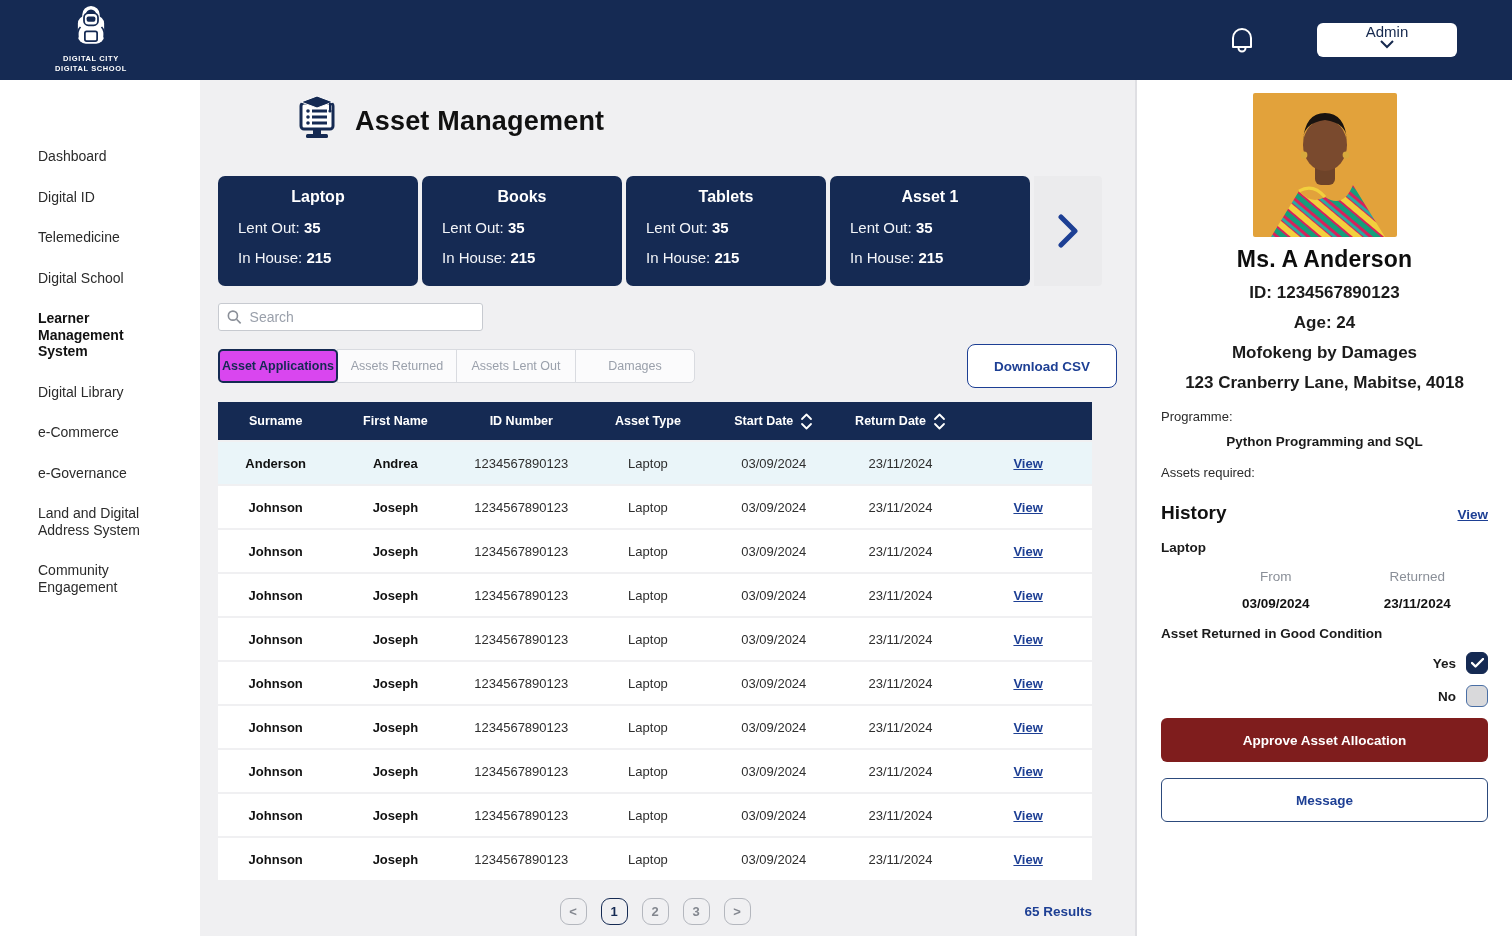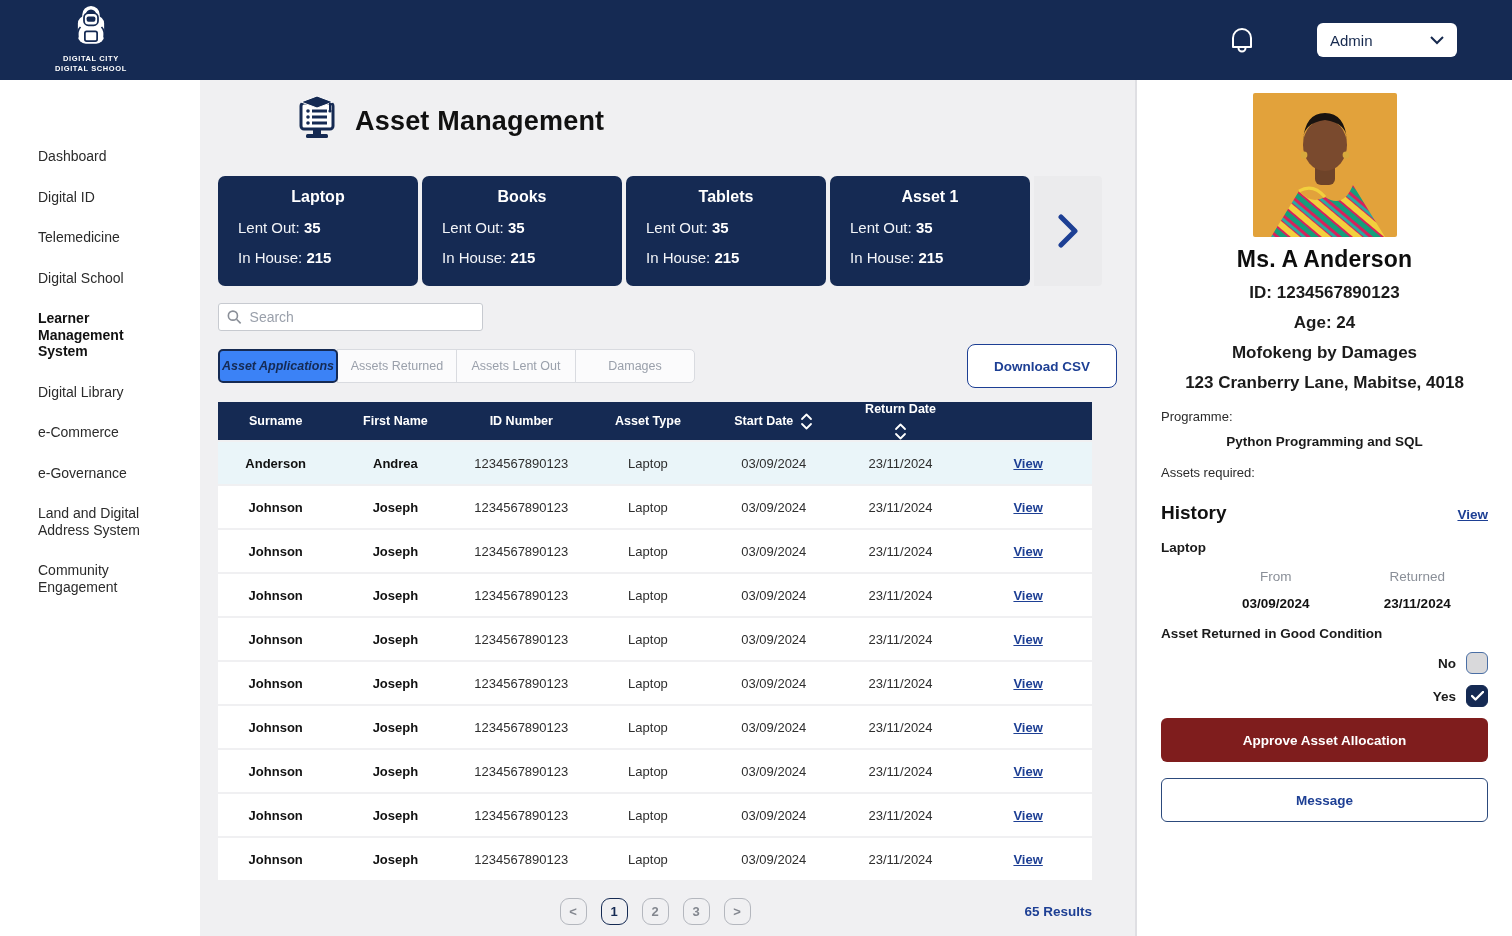--- a/index.html
+++ b/index.html
@@ -5,21 +5,21 @@
   * { box-sizing: border-box; margin: 0; padding: 0; }
   html,body { width:1512px; height:936px; overflow:hidden; }
   body { font-family:"Liberation Sans", sans-serif; background:#fff; color:#1a1a1a; }
 
   
   .topbar { height:80px; background:#152a53; display:flex; align-items:center; justify-content:space-between; padding:0 55px; }
   .brand { display:flex; flex-direction:column; align-items:center; gap:2px; }
   .brand-text { color:#fff; font-size:7.5px; font-weight:bold; letter-spacing:.6px; text-align:center; line-height:1.35; }
   .topbar-right { display:flex; align-items:center; gap:62px; }
   .bell { cursor:pointer; display:flex; }
-  .admin-select { width:140px; height:34px; background:#fff; border-radius:6px; display:flex; align-items:center; justify-content:space-between; padding:0 13px; cursor:pointer; }
+  .admin-select { width:140px; height:34px; background:#fff; border-radius:6px; display:flex; align-items:center; justify-content:flex-start; padding:0 13px; cursor:pointer;flex-direction:column; }
   .admin-select span { color:#16294e; font-size:15px; }
 
   
   .shell { display:flex; height:856px; }
 
   
   .sidebar { width:200px; background:#fff; padding:68px 26px 0 38px; flex-shrink:0; }
   .side-item { font-size:14px; color:#2b2b2b; margin-bottom:24px; line-height:1.18; cursor:pointer; }
   .side-item.active { font-weight:bold; color:#111; }
 
@@ -37,36 +37,36 @@
 
   .search-box { margin-top:17px; width:265px; height:28px; background:#fff; border:1px solid #c7cad0; border-radius:3px; display:flex; align-items:center; padding:0 8px; gap:8px; }
   .search-box input { border:none; outline:none; font-size:14px; width:100%; color:#333; background:transparent; font-family:"Liberation Sans",sans-serif; }
   .search-box input::placeholder { color:#9aa0ab; }
 
   .tabs-row { margin-top:13px; display:flex; justify-content:space-between; align-items:center; }
   .tabs { display:flex; }
   .tab { width:120px; height:34px; background:#fbfbfc; border:1px solid #d9dbe0; color:#9aa0ab; font-size:12.5px; cursor:pointer; font-family:"Liberation Sans",sans-serif; }
   .tab + .tab { margin-left:-1px; }
   .tab:last-child { border-radius:0 5px 5px 0; }
-  .tab.active { background:#3b82f6; border:2px solid #152a53; border-radius:5px; color:#152a53; font-weight:bold; z-index:2;font-style:italic; }
+  .tab.active { background:#d946ef; border:2px solid #152a53; border-radius:5px; color:#152a53; font-weight:bold; z-index:2; }
   .download-csv { width:150px; height:44px; background:#fff; border:1.5px solid #1d3f94; border-radius:8px; color:#1d3f94; font-weight:bold; font-size:13.5px; cursor:pointer; margin-right:0; font-family:"Liberation Sans",sans-serif; }
 
   .table { margin-top:14px; width:874px; }
   .thead { display:flex; background:#152a53; height:38px; align-items:center; }
   .th { color:#fff; font-weight:bold; font-size:12.5px; display:flex; align-items:center; justify-content:center; gap:7px; }
   .trow { display:flex; background:#fff; height:42px; align-items:center; margin-top:2px; }
   .trow.hl { background:#eaf5f9; }
   .td { font-size:13px; color:#2e2e2e; text-align:center; }
   .td.b { font-weight:bold; color:#111; }
   .th:nth-child(1), .td:nth-child(1) { width:13.2%; }
   .th:nth-child(2), .td:nth-child(2) { width:14.2%; }
   .th:nth-child(3), .td:nth-child(3) { width:14.6%; }
   .th:nth-child(4), .td:nth-child(4) { width:14.4%; }
   .th:nth-child(5), .td:nth-child(5) { width:14.4%; }
-  .th:nth-child(6), .td:nth-child(6) { width:14.6%;flex-direction:column; }
+  .th:nth-child(6), .td:nth-child(6) { width:14.6%; }
   .th:nth-child(7), .td:nth-child(7) { width:14.6%; }
   .view-link { color:#1d3f94; font-weight:bold; text-decoration:underline; cursor:pointer; font-size:13px; }
 
   .pager-row { margin-top:18px; width:874px; position:relative; display:flex; justify-content:center; align-items:center; }
   .pager { display:flex; gap:14px; }
   .pbtn { width:27px; height:27px; border-radius:9px; border:1.5px solid #b4b7be; background:transparent; color:#83878f; font-size:13px; font-weight:bold; cursor:pointer; font-family:"Liberation Sans",sans-serif; }
   .pbtn.active { border-color:#152a53; color:#152a53; }
   .results { position:absolute; right:0; color:#1d3f94; font-weight:bold; font-size:13.5px; }
 
   
@@ -388,28 +388,28 @@
     <div class="hist-asset">Laptop</div>
     <div class="hist-grid">
       <span class="g">From</span>
       <span class="g">Returned</span>
       <span class="b">03/09/2024</span>
       <span class="b">23/11/2024</span>
     </div>
 
     <div class="cond-label">Asset Returned in Good Condition</div>
     <div class="cond-row">
-      <span class="cl">No</span>
-      <span class="cb"></span>
-    </div>
-    <div class="cond-row">
       <span class="cl">Yes</span>
       <span class="cb checked">
         <svg width="13" height="10" viewBox="0 0 13 10" fill="none" stroke="#fff" stroke-width="2.4" stroke-linecap="round" stroke-linejoin="round">
             <path d="M1 5l3.5 3.5L12 1"></path>
           </svg>
       </span>
     </div>
+    <div class="cond-row">
+      <span class="cl">No</span>
+      <span class="cb"></span>
+    </div>
 
     <button class="pbtn-block btn-approve">Approve Asset Allocation</button>
     <button class="pbtn-block btn-message">Message</button>
   </aside>
 </div>
 
 </body></html>

